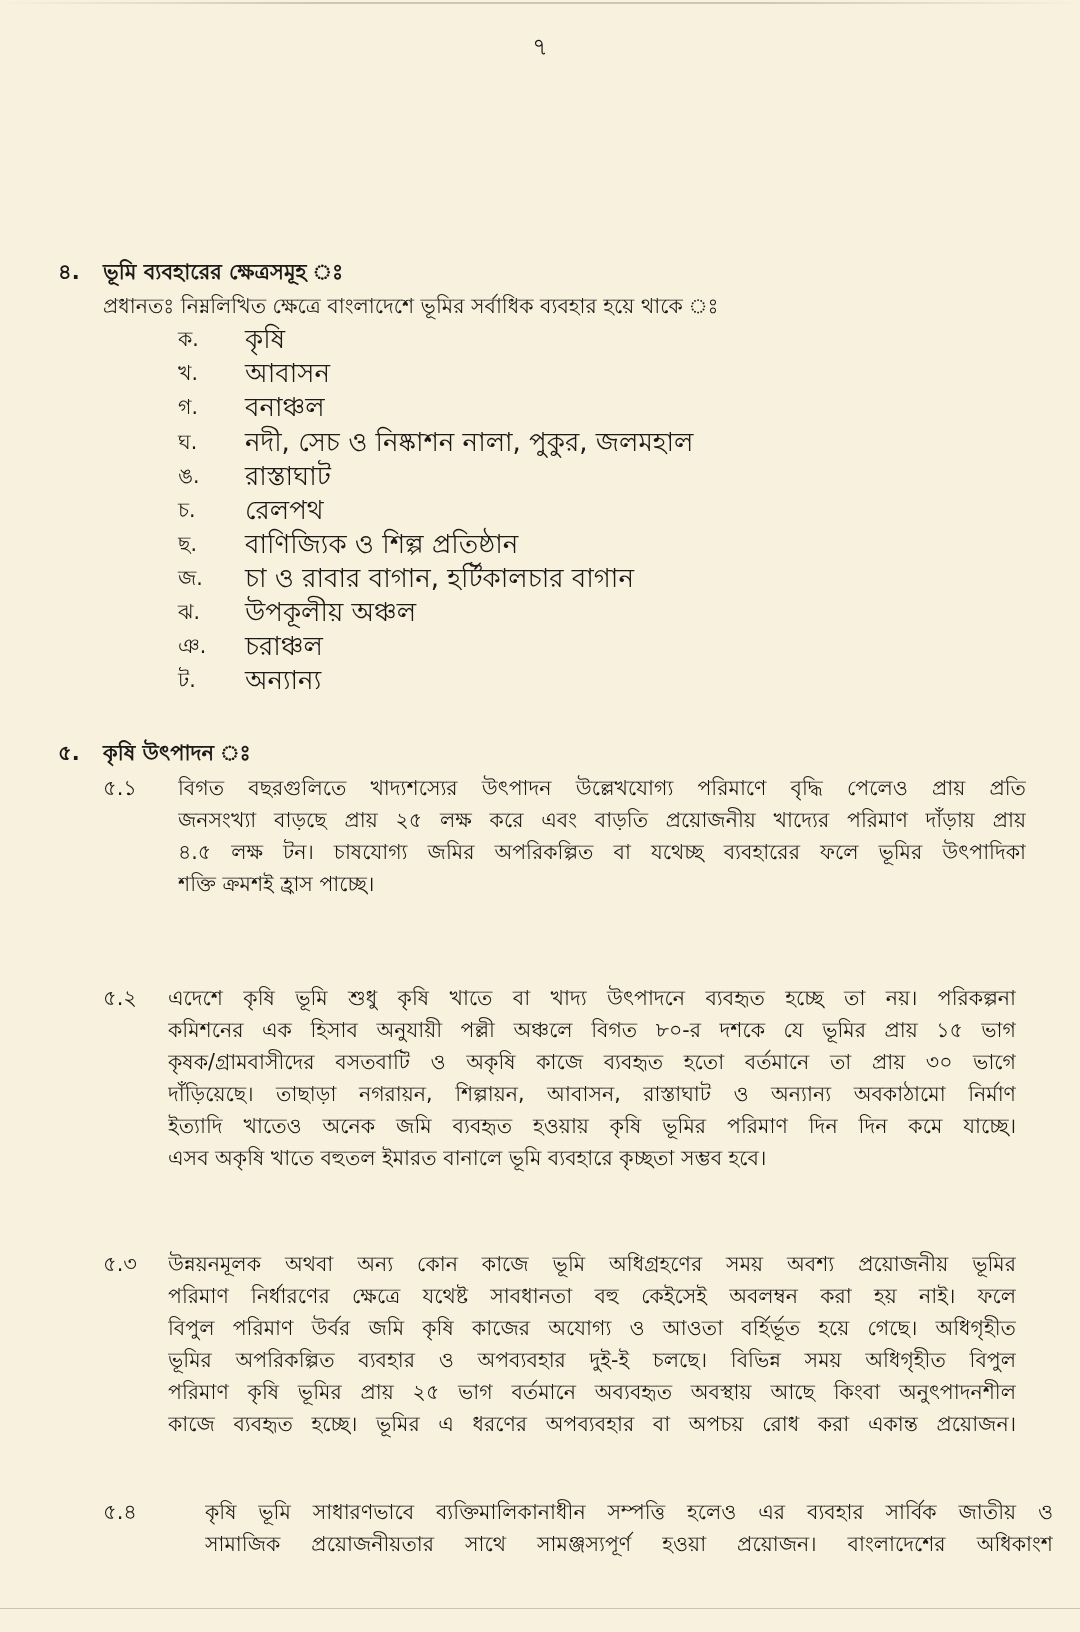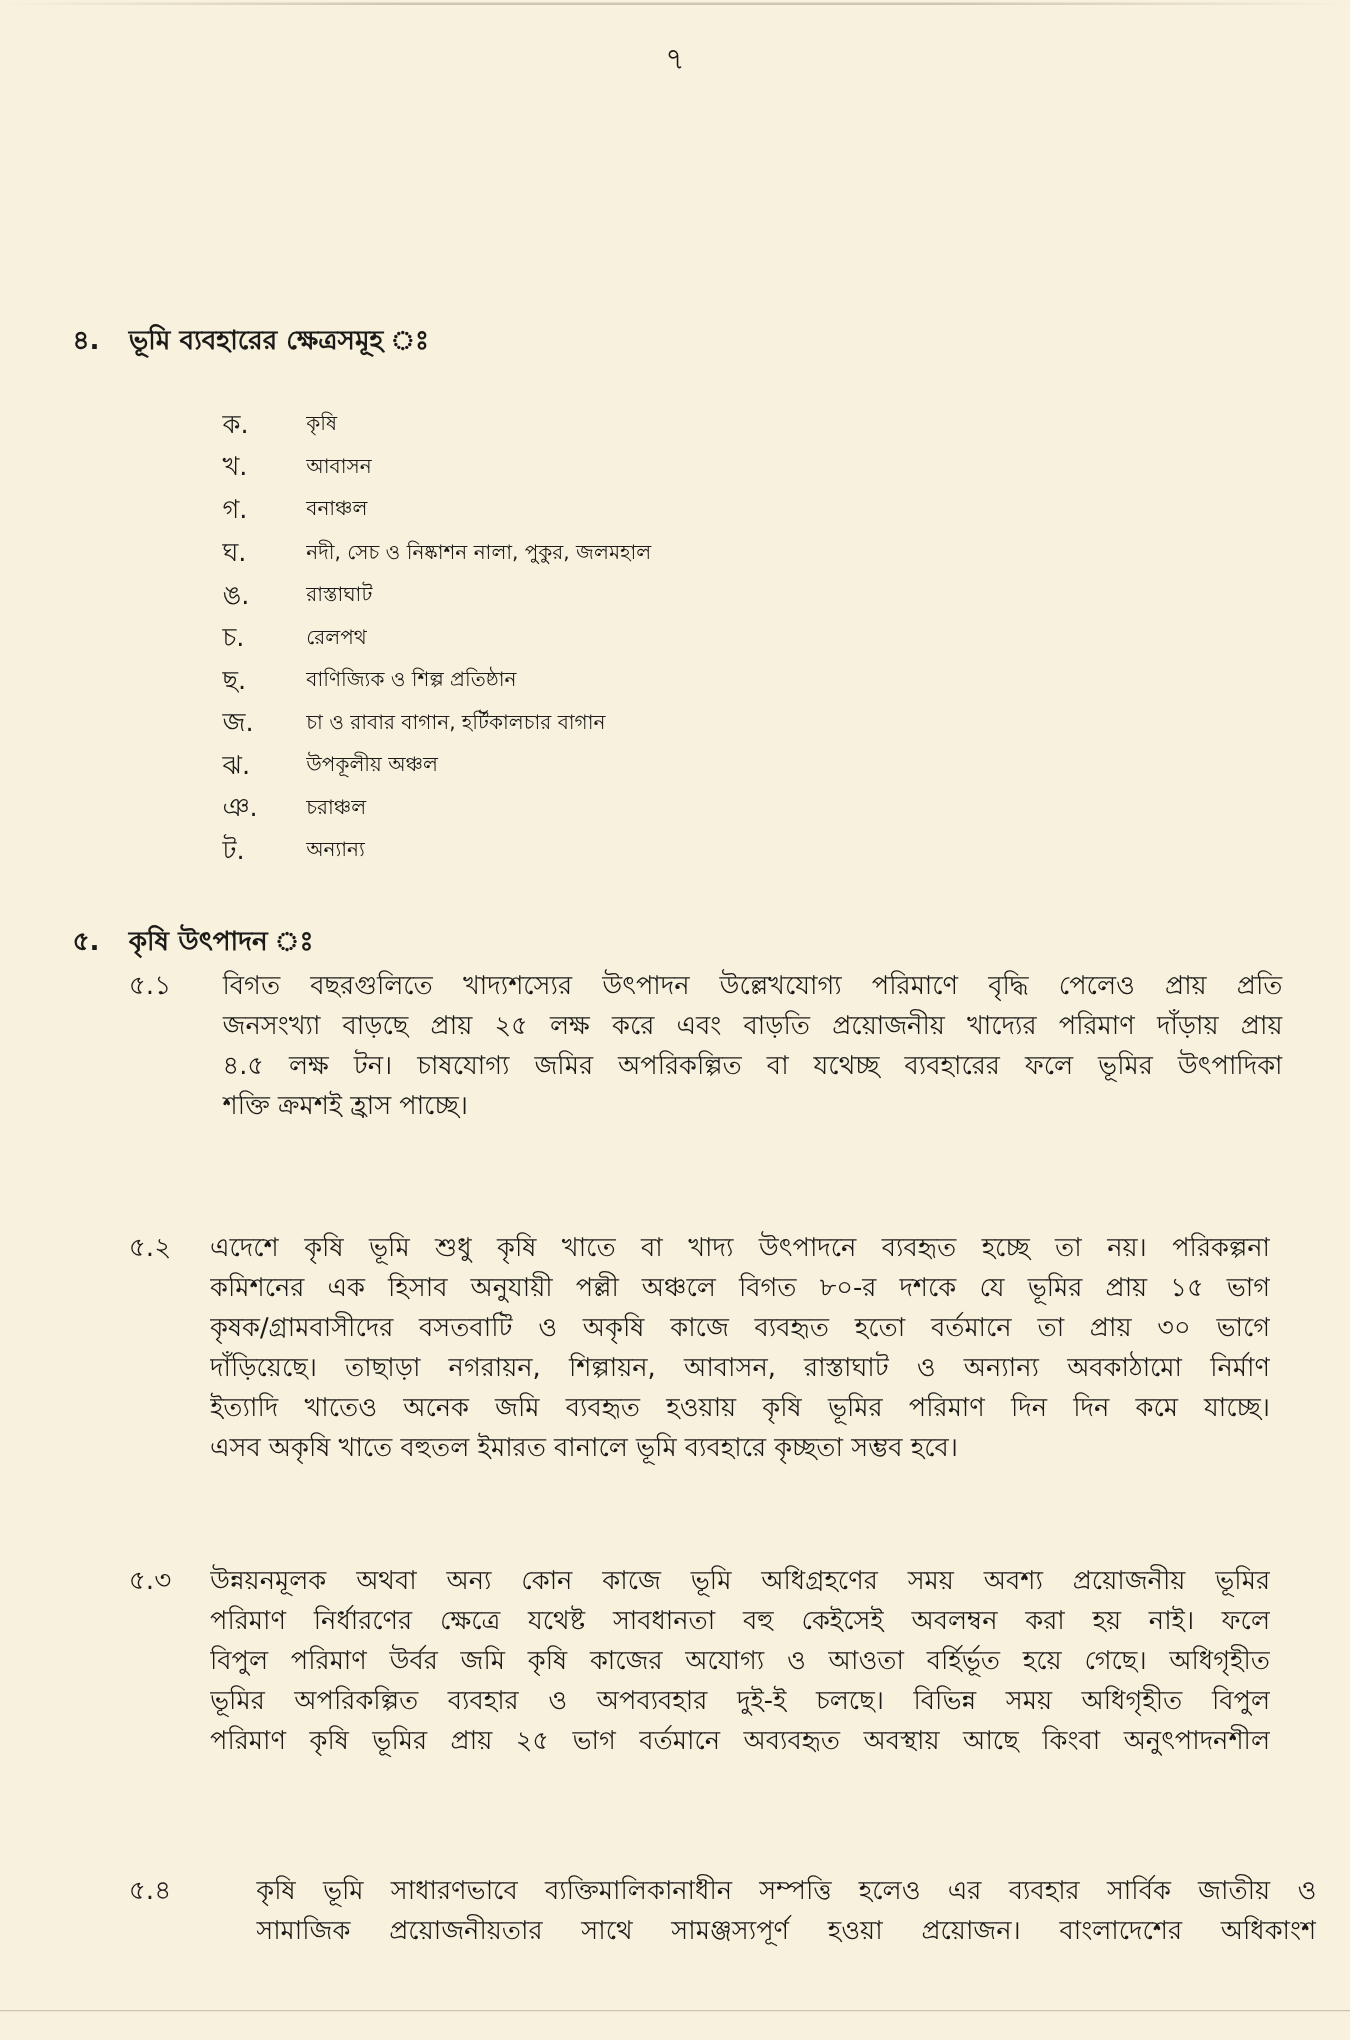--- a/index.html
+++ b/index.html
@@ -9,33 +9,34 @@
   .top-rule{position:absolute;left:0;right:0;top:2px;height:2px;background:linear-gradient(90deg,transparent,#cfc6b0 30%,#cfc6b0 70%,transparent);}
   .bottom-rule{position:absolute;left:0;right:0;top:1608px;height:1px;background:#cdc4ad;}
   .page-number{position:absolute;left:0;width:1080px;top:28px;text-align:center;font-size:24px;}
   .line{position:absolute;font-size:20.5px;white-space:nowrap;line-height:32px;}
   .para{position:absolute;}
   .para .l{display:block;height:32px;line-height:32px;font-size:20.5px;text-align:justify;text-align-last:justify;white-space:nowrap;overflow:hidden;}
   .para .l.last{text-align-last:left;}
   .heading{position:absolute;font-size:21px;font-weight:bold;line-height:32px;white-space:nowrap;}
   .num{position:absolute;font-size:21px;line-height:32px;}
   .list-label{position:absolute;left:178px;font-size:20.5px;line-height:32px;}
-  .list-text{position:absolute;left:245px;font-size:16px;line-height:32px;white-space:nowrap;}
+  .list-text{position:absolute;left:245px;font-size:26px;line-height:32px;white-space:nowrap;}
 </style>
 </head>
 <body>
 
 <div class="page">
   <div class="top-rule"></div>
 
   <div class="page-number">৭</div>
 
 
   <div class="num" style="left:58px;top:256px;font-weight:bold;">৪.</div>
   <div class="heading" style="left:103px;top:256px;">ভূমি ব্যবহারের ক্ষেত্রসমূহ ঃ</div>
+  <div class="line" style="left:103px;top:290px;">প্রধানতঃ নিম্নলিখিত ক্ষেত্রে বাংলাদেশে ভূমির সর্বাধিক ব্যবহার হয়ে থাকে ঃ</div>
 
   <div>
     <div class="list-label" style="top:323px;">ক.</div>
     <div class="list-text" style="top:323px;">কৃষি</div>
     <div class="list-label" style="top:357px;">খ.</div>
     <div class="list-text" style="top:357px;">আবাসন</div>
     <div class="list-label" style="top:391px;">গ.</div>
     <div class="list-text" style="top:391px;">বনাঞ্চল</div>
     <div class="list-label" style="top:426px;">ঘ.</div>
     <div class="list-text" style="top:426px;">নদী, সেচ ও নিষ্কাশন নালা, পুকুর, জলমহাল</div>
@@ -76,20 +77,21 @@
     <span class="l last">এসব অকৃষি খাতে বহুতল ইমারত বানালে ভূমি ব্যবহারে কৃচ্ছতা সম্ভব হবে।</span>
   </div>
 
   <div class="num" style="left:103px;top:1248px;">৫.৩</div>
   <div class="para" style="left:168px;top:1248px;width:848px;">
     <span class="l">উন্নয়নমূলক অথবা অন্য কোন কাজে ভূমি অধিগ্রহণের সময় অবশ্য প্রয়োজনীয় ভূমির</span>
     <span class="l">পরিমাণ নির্ধারণের ক্ষেত্রে যথেষ্ট সাবধানতা বহু কেইসেই অবলম্বন করা হয় নাই। ফলে</span>
     <span class="l">বিপুল পরিমাণ উর্বর জমি কৃষি কাজের অযোগ্য ও আওতা বর্হির্ভূত হয়ে গেছে। অধিগৃহীত</span>
     <span class="l">ভূমির অপরিকল্পিত ব্যবহার ও অপব্যবহার দুই-ই চলছে। বিভিন্ন সময় অধিগৃহীত বিপুল</span>
     <span class="l">পরিমাণ কৃষি ভূমির প্রায় ২৫ ভাগ বর্তমানে অব্যবহৃত অবস্থায় আছে কিংবা অনুৎপাদনশীল</span>
+    <span class="l">কাজে ব্যবহৃত হচ্ছে। ভূমির এ ধরণের অপব্যবহার বা অপচয় রোধ করা একান্ত প্রয়োজন।</span>
   </div>
 
   <div class="num" style="left:103px;top:1496px;">৫.৪</div>
   <div class="para" style="left:168px;top:1496px;width:848px;margin-left:37px;">
     <span class="l">কৃষি ভূমি সাধারণভাবে ব্যক্তিমালিকানাধীন সম্পত্তি হলেও এর ব্যবহার সার্বিক জাতীয় ও</span>
     <span class="l">সামাজিক প্রয়োজনীয়তার সাথে সামঞ্জস্যপূর্ণ হওয়া প্রয়োজন। বাংলাদেশের অধিকাংশ</span>
   </div>
 
   <div class="bottom-rule"></div>
 </div>

